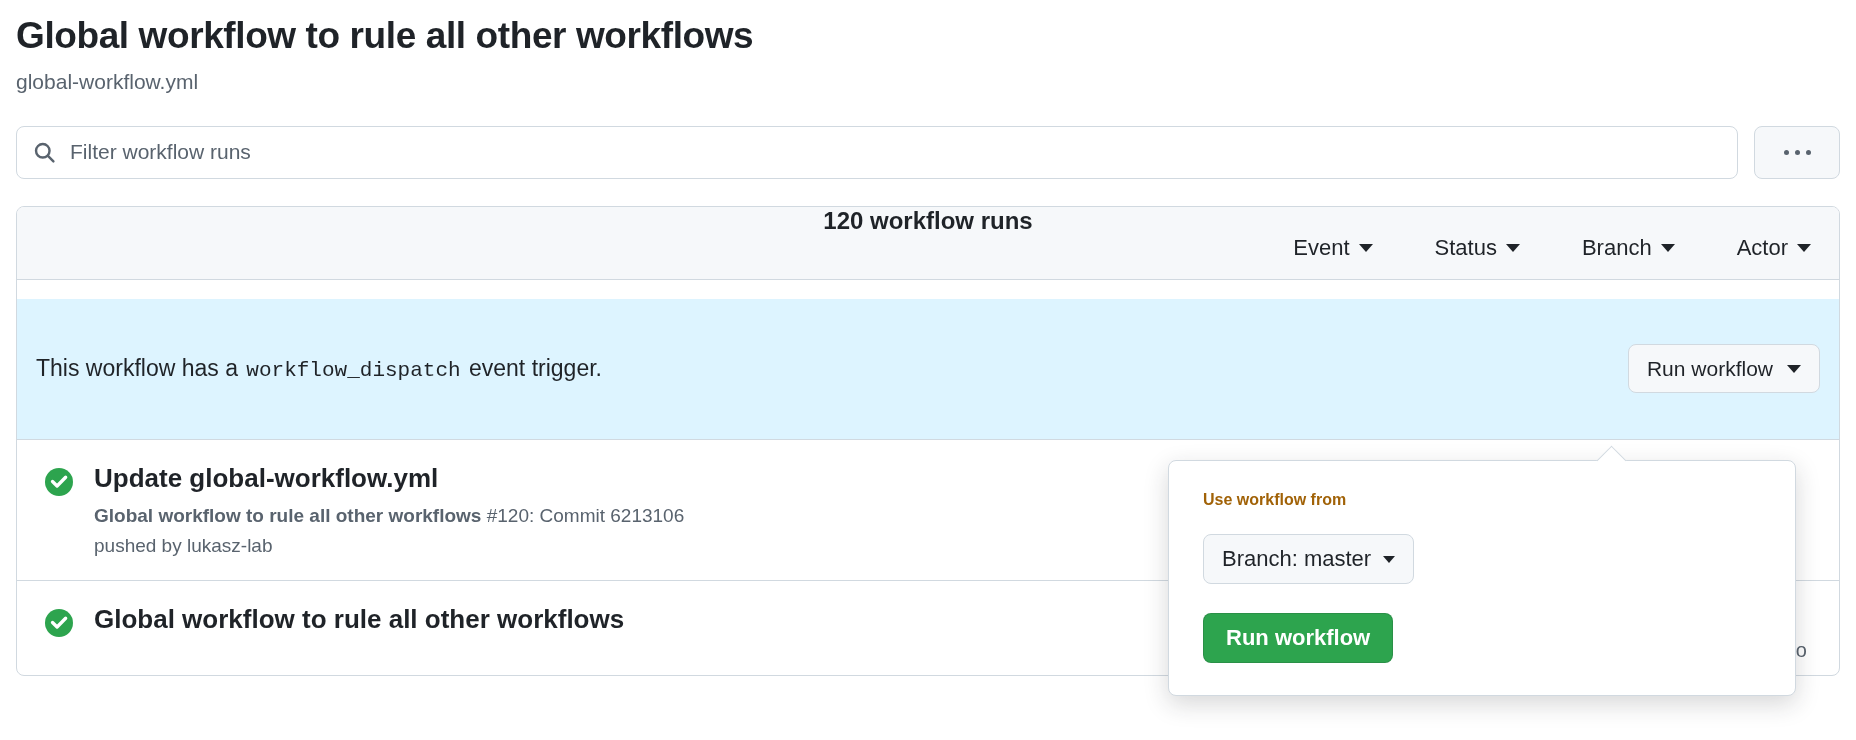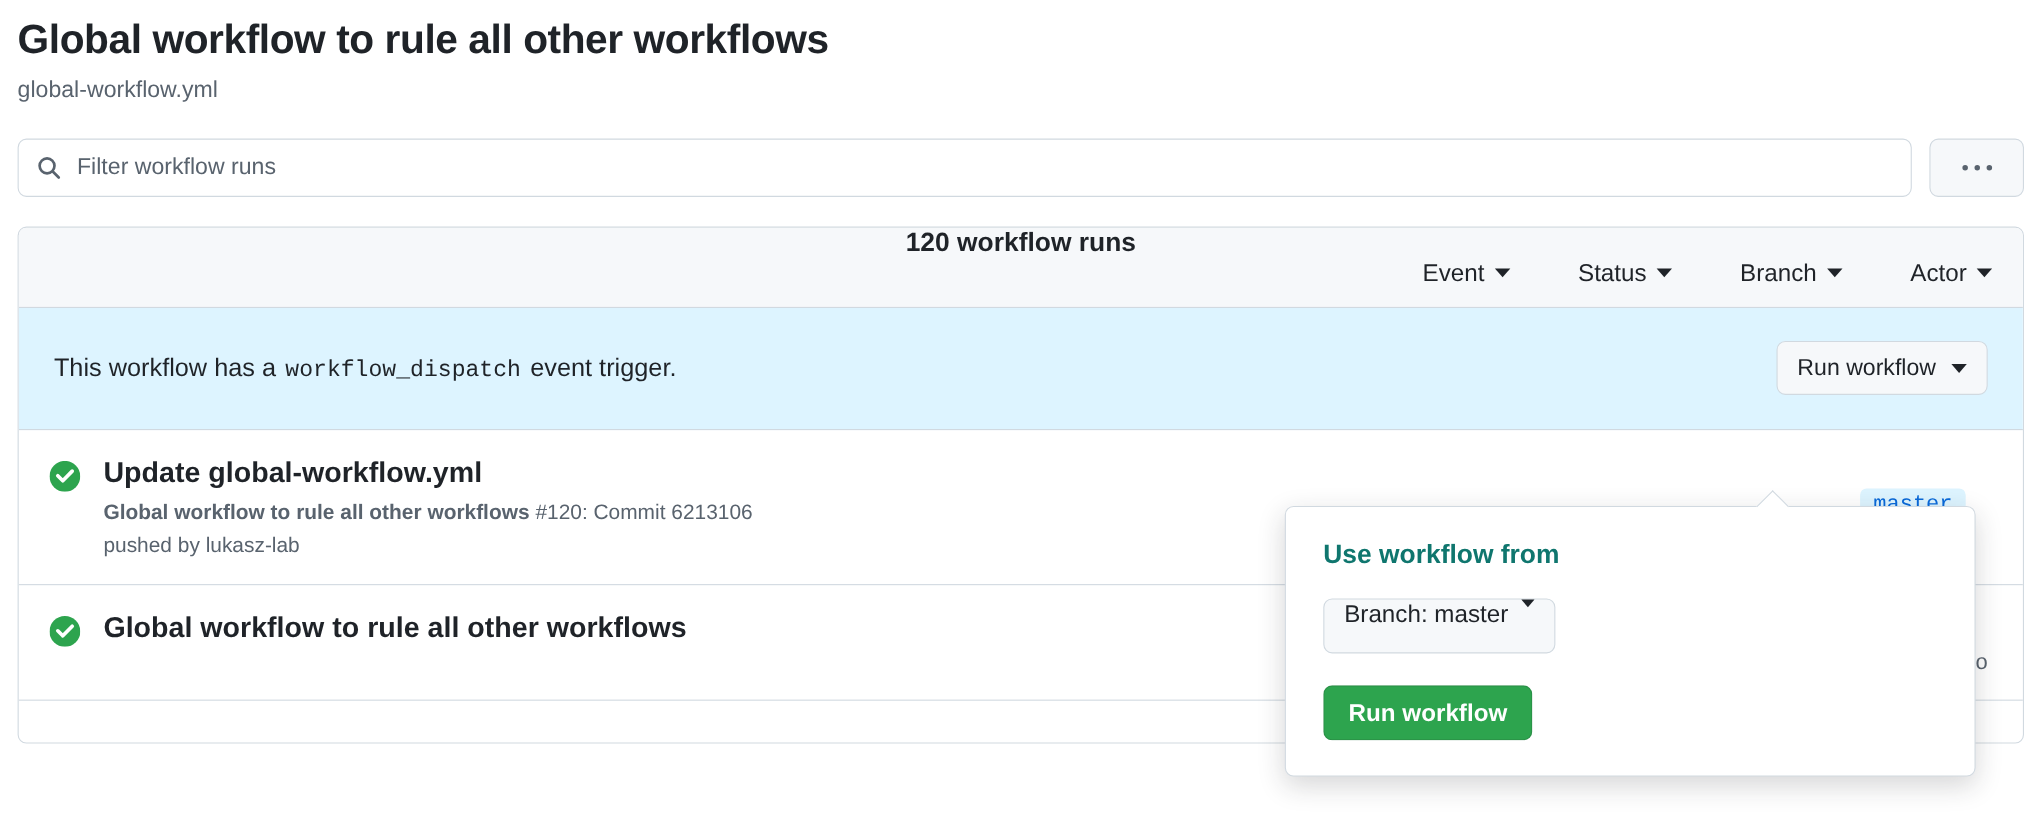--- a/index.html
+++ b/index.html
@@ -81,24 +81,25 @@
     width: 0; height: 0;
     border-left: 7px solid transparent;
     border-right: 7px solid transparent;
     border-top: 8px solid #1f2328;
   }
 
   
   .dispatch-banner {
     background: #ddf4ff;
     border-bottom: 1px solid #d1d9e0;
-    height: 111px;
+    height: 141px;
     display: flex; align-items: center;
-    padding: 0 32px;
+    padding: 0 19px;
     position: relative;
+    margin-top: 19px;
   }
   .dispatch-text { font-size: 23px; color: #1f2328; }
   .dispatch-text code {
     font-family: "Liberation Mono", monospace;
     font-size: 21px;
     background: transparent;
     padding: 0 2px;
   }
   .run-workflow-btn {
     margin-left: auto;
@@ -166,25 +167,25 @@
     content: "";
     position: absolute;
     top: -11px; right: 173px;
     width: 20px; height: 20px;
     background: #ffffff;
     border-left: 1px solid #d1d9e0;
     border-top: 1px solid #d1d9e0;
     transform: rotate(45deg);
   }
   .popup-heading {
-    font-size: 24px; font-weight: 600; color: #0f766e;
+    font-size: 16px; font-weight: 600; color: #a16207;
   }
   .branch-select {
     margin-top: 25px;
-    display: inline-flex; gap: 12px;
+    display: inline-flex; align-items: center; gap: 12px;
     background: #f6f8fa;
     border: 1px solid #d1d9e0;
     border-radius: 8px;
     height: 50px;
     padding: 0 18px;
     font-size: 22px; color: #1f2328;
     cursor: pointer;
     font-family: "Liberation Sans", sans-serif;
   }
   .branch-select .caret {

